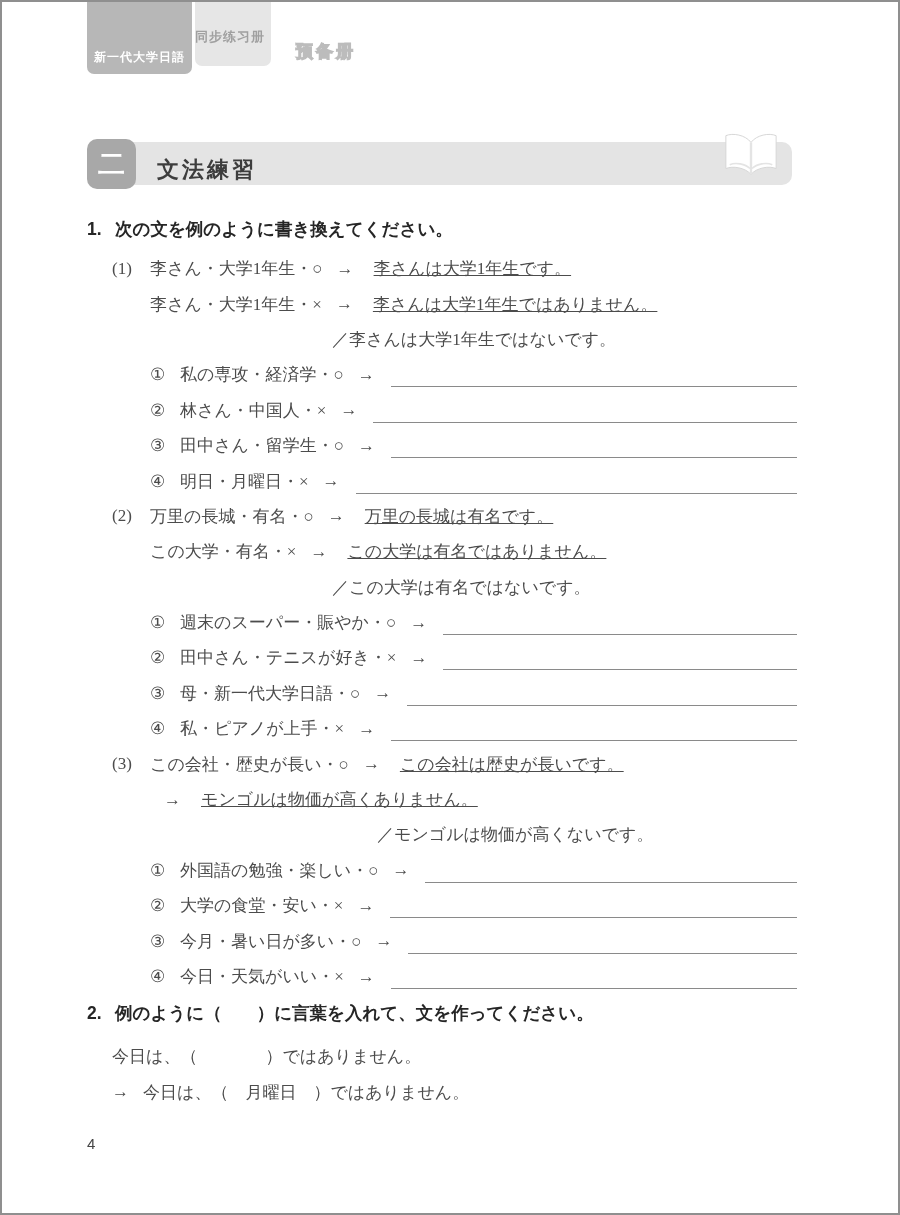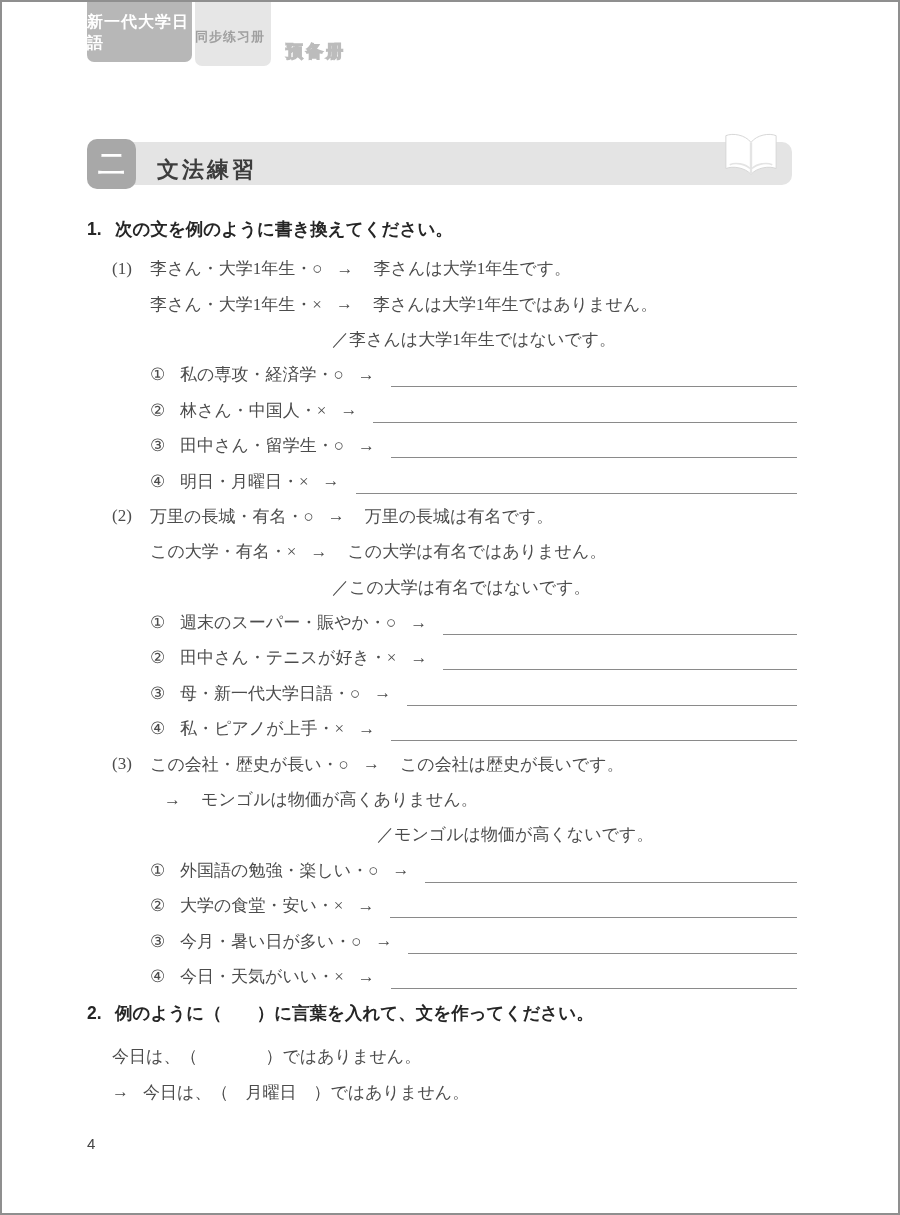--- a/index.html
+++ b/index.html
@@ -1,27 +1,27 @@
 <!DOCTYPE html>
 <html><head>
 <meta charset="utf-8">
 <style>
   html,body{margin:0;padding:0;background:#fff;}
   .page{position:relative;width:900px;height:1215px;box-sizing:border-box;
         border:2px solid #8f8f8f;background:#fff;overflow:hidden;
         font-family:"Liberation Sans","DejaVu Sans",sans-serif;}
 
   
-  .tab1{position:absolute;left:85px;top:0;width:105px;height:60px;background:#b7b7b7;
+  .tab1{position:absolute;left:85px;top:0;width:105px;height:72px;background:#b7b7b7;
         border-radius:0 0 7px 7px;display:flex;align-items:flex-end;justify-content:center;
-        padding-bottom:8px;box-sizing:border-box;color:#fff;font-size:16px;font-weight:700;letter-spacing:1px;}
+        padding-bottom:8px;box-sizing:border-box;color:#fff;font-size:12px;font-weight:700;letter-spacing:1px;}
   .tab2{position:absolute;left:193px;top:0;width:76px;height:64px;background:#e6e6e6;
         border-radius:0 0 7px 7px;display:flex;align-items:flex-end;justify-content:flex-start;
         padding-bottom:20px;box-sizing:border-box;color:#a0a0a0;font-size:13px;font-weight:700;letter-spacing:1px;}
-  .vol-badge{position:absolute;left:284px;top:38px;font-size:17px;font-weight:700;
+  .vol-badge{position:absolute;left:294px;top:38px;font-size:17px;font-weight:700;
         color:#fff;-webkit-text-stroke:1.3px #bcbcbc;letter-spacing:3px;}
 
   
   .section-bar{position:absolute;left:85px;top:140px;width:705px;height:43px;
         background:#e4e4e4;border-radius:10px;}
   .section-badge{position:absolute;left:0;top:-3px;width:49px;height:50px;background:#a8a8a8;
         border-radius:10px;display:flex;align-items:center;justify-content:center;
         color:#fff;font-size:27px;font-weight:700;}
   .section-title{position:absolute;left:70px;top:0;height:55px;display:flex;align-items:center;
         color:#3d3d3d;font-size:22px;font-weight:700;letter-spacing:3px;}
@@ -37,21 +37,21 @@
   .instr .no{width:28px;flex:none;}
   .h2{margin-top:2px;height:34px;}
   .g{padding-left:110px;}
   .gnum{width:38px;flex:none;}
   .ind2{padding-left:148px;}
   .slash-a{padding-left:330px;}
   .slash-b{padding-left:375px;}
   .item{padding-left:148px;padding-right:105px;}
   .inum{width:30px;flex:none;}
   .arrow{margin-left:14px;flex:none;}
-  .answer{margin-left:20px;}
+  .answer{margin-left:20px;text-decoration:underline;}
   .blank{flex:1;margin-left:16px;height:24px;border-bottom:1px solid #8a8a8a;align-self:center;}
   .ex2row{padding-left:110px;height:36px;}
   .ex2row .txt2{margin-left:14px;}
   .mt8{margin-top:8px;}
 
   .page-num{position:absolute;left:85px;top:1133px;font-size:15px;color:#454545;
      font-family:"Liberation Sans","DejaVu Sans",sans-serif;}
 </style>
 </head>
 <body>

